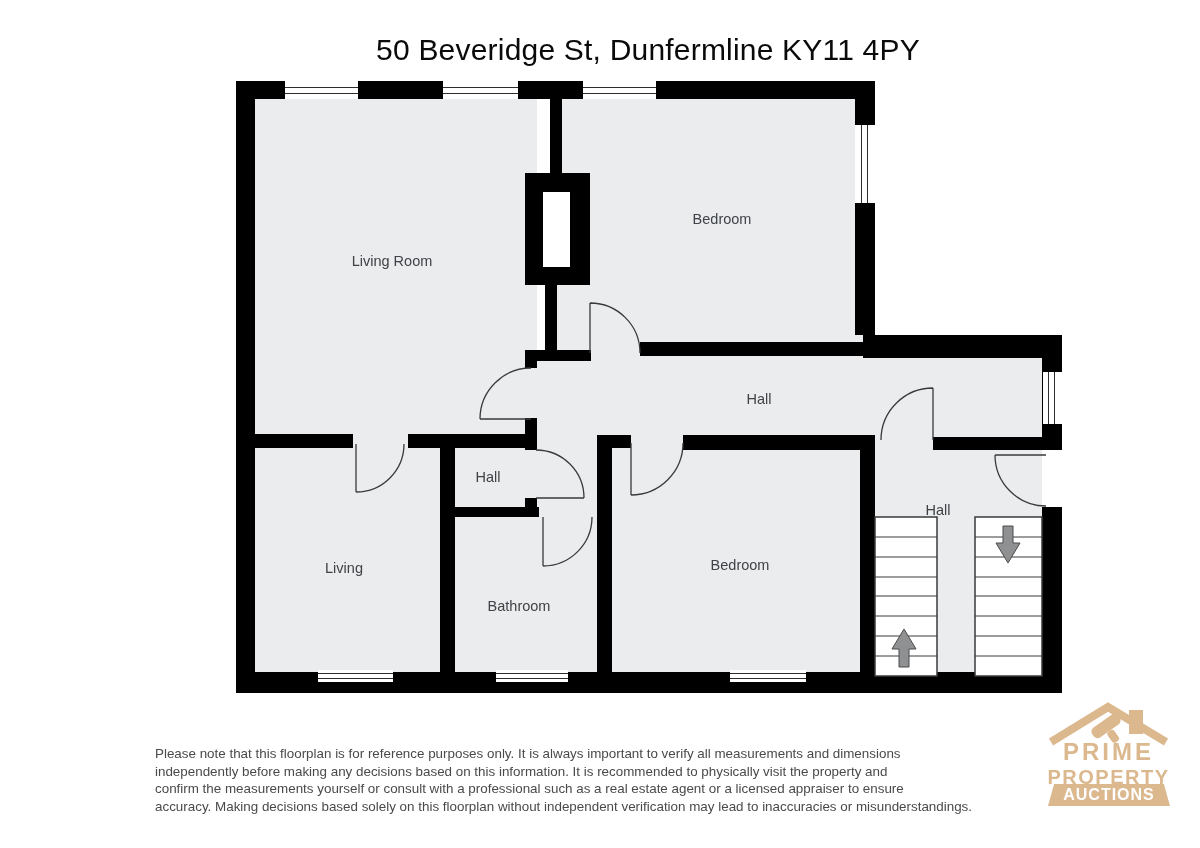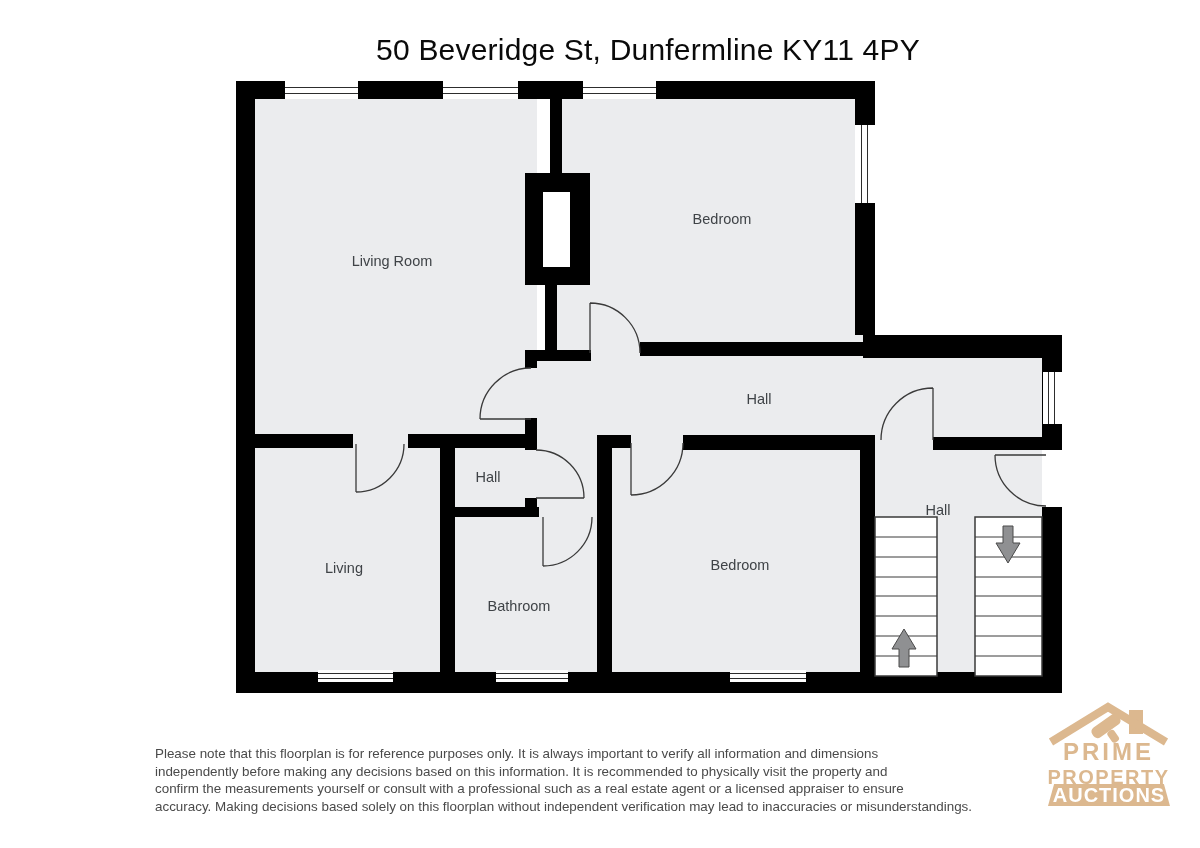--- a/index.html
+++ b/index.html
@@ -30,21 +30,21 @@
               color:var(--muted);}
   
   .logo{position:absolute;left:988px;top:698px;width:145px;height:116px;}
   .logo-svg{position:absolute;left:0;top:0;}
   .logo-prime{position:absolute;left:0;top:40px;width:145px;text-align:center;
               font-size:24px;font-weight:700;letter-spacing:3px;color:var(--logo-tan);}
   .logo-property{position:absolute;left:0;top:68px;width:145px;text-align:center;
               font-size:20px;font-weight:700;letter-spacing:1.5px;color:var(--logo-tan);}
   .logo-banner{position:absolute;left:12px;top:86px;width:122px;height:22px;background:var(--logo-tan);
               clip-path:polygon(5% 0,95% 0,100% 100%,0 100%);
-              text-align:center;font-size:20px;font-weight:700;letter-spacing:1px;color:#ffffff;
+              text-align:center;font-size:16px;font-weight:700;letter-spacing:1px;color:#ffffff;
               line-height:22px;}
 </style>
 </head>
 <body>
 
 <div id="app">
 
   <div class="title">50 Beveridge St, Dunfermline KY11 4PY</div>
 
   <div class="f" style="left:197px;top:90px;width:292px;height:350px"></div>
@@ -145,21 +145,21 @@
   <div class="lbl" style="left:344px;top:261px">Living Room</div>
   <div class="lbl" style="left:674px;top:219px">Bedroom</div>
   <div class="lbl" style="left:711px;top:399px">Hall</div>
   <div class="lbl" style="left:440px;top:477px">Hall</div>
   <div class="lbl" style="left:296px;top:568px">Living</div>
   <div class="lbl" style="left:471px;top:606px">Bathroom</div>
   <div class="lbl" style="left:692px;top:565px">Bedroom</div>
   <div class="lbl" style="left:890px;top:510px">Hall</div>
 
   <div class="disclaimer">
-    <div>Please note that this floorplan is for reference purposes only. It is always important to verify all information and dimensions</div>
+    <div>Please note that this floorplan is for reference purposes only. It is always important to verify all measurements and dimensions</div>
     <div>independently before making any decisions based on this information. It is recommended to physically visit the property and</div>
     <div>confirm the measurements yourself or consult with a professional such as a real estate agent or a licensed appraiser to ensure</div>
     <div>accuracy. Making decisions based solely on this floorplan without independent verification may lead to inaccuracies or misunderstandings.</div>
   </div>
 
   <div class="logo">
     <svg class="logo-svg" width="145" height="116" viewBox="0 0 145 116">
       <rect x="93" y="12" width="14" height="24" style="fill:var(--logo-tan)"></rect>
       <path d="M15,44 L72,9 L130,44" style="fill:none;stroke:var(--logo-tan);stroke-width:8"></path>
       <g transform="translate(70,28) rotate(-35)">

